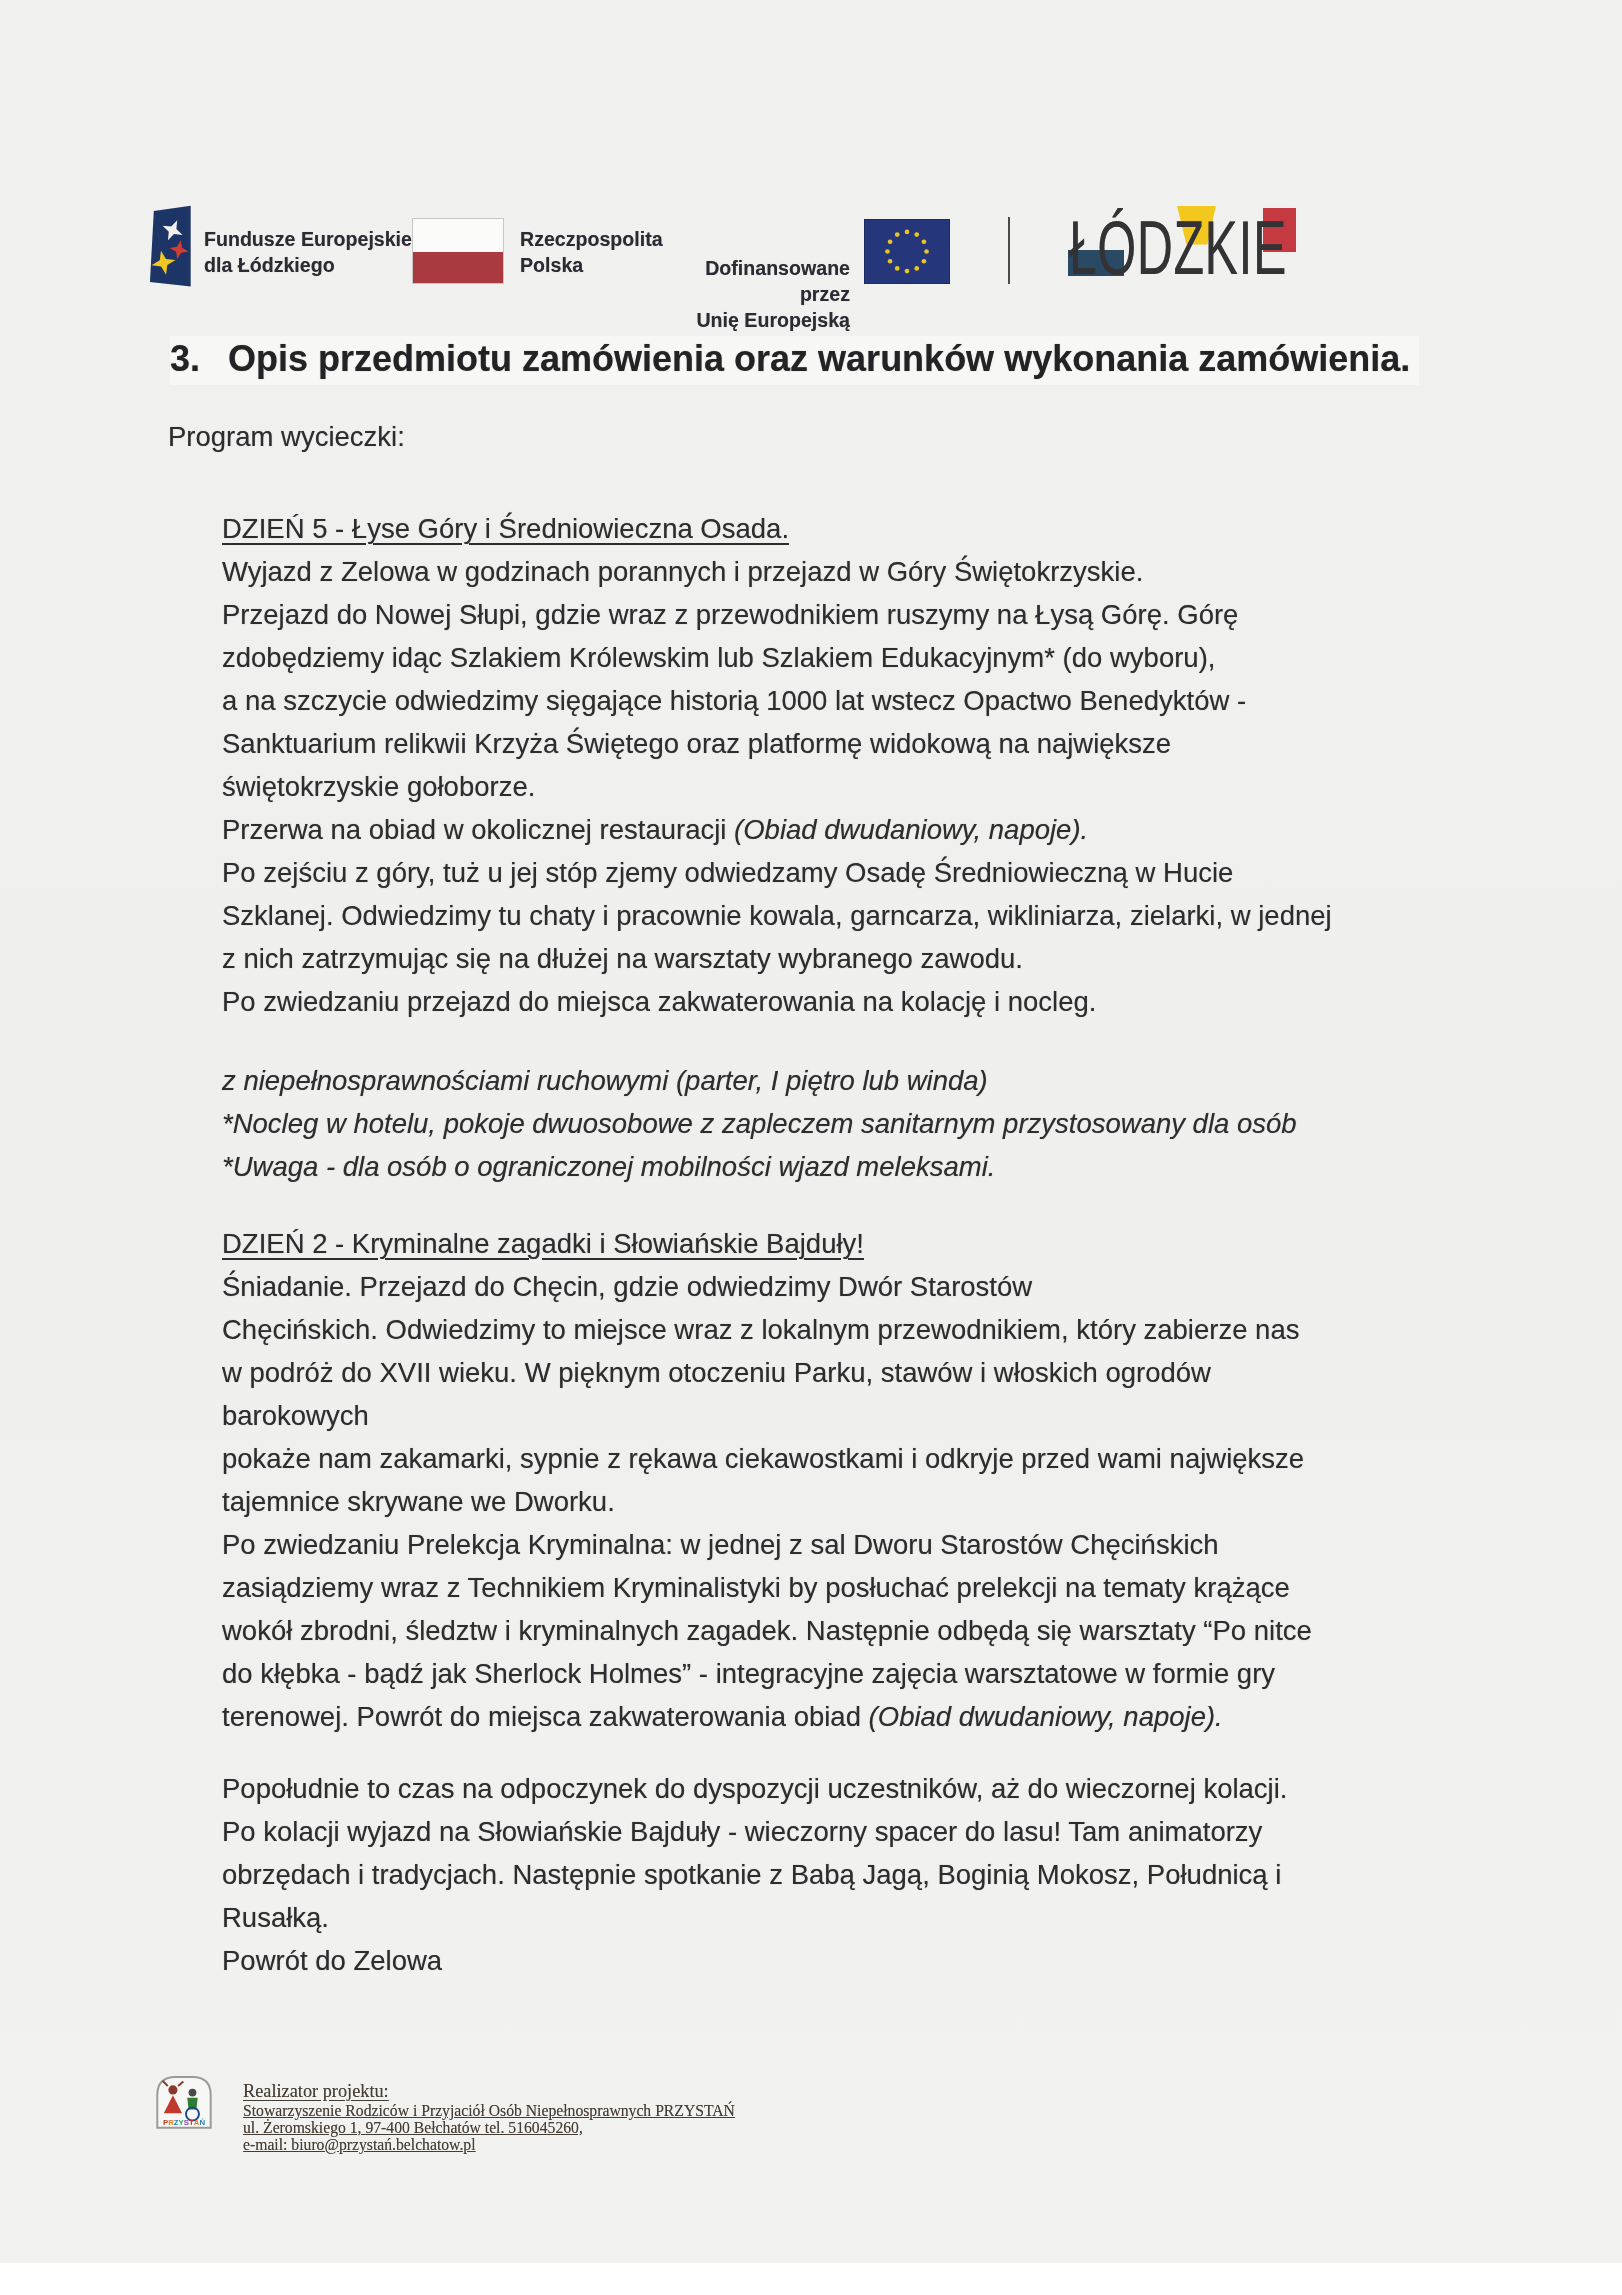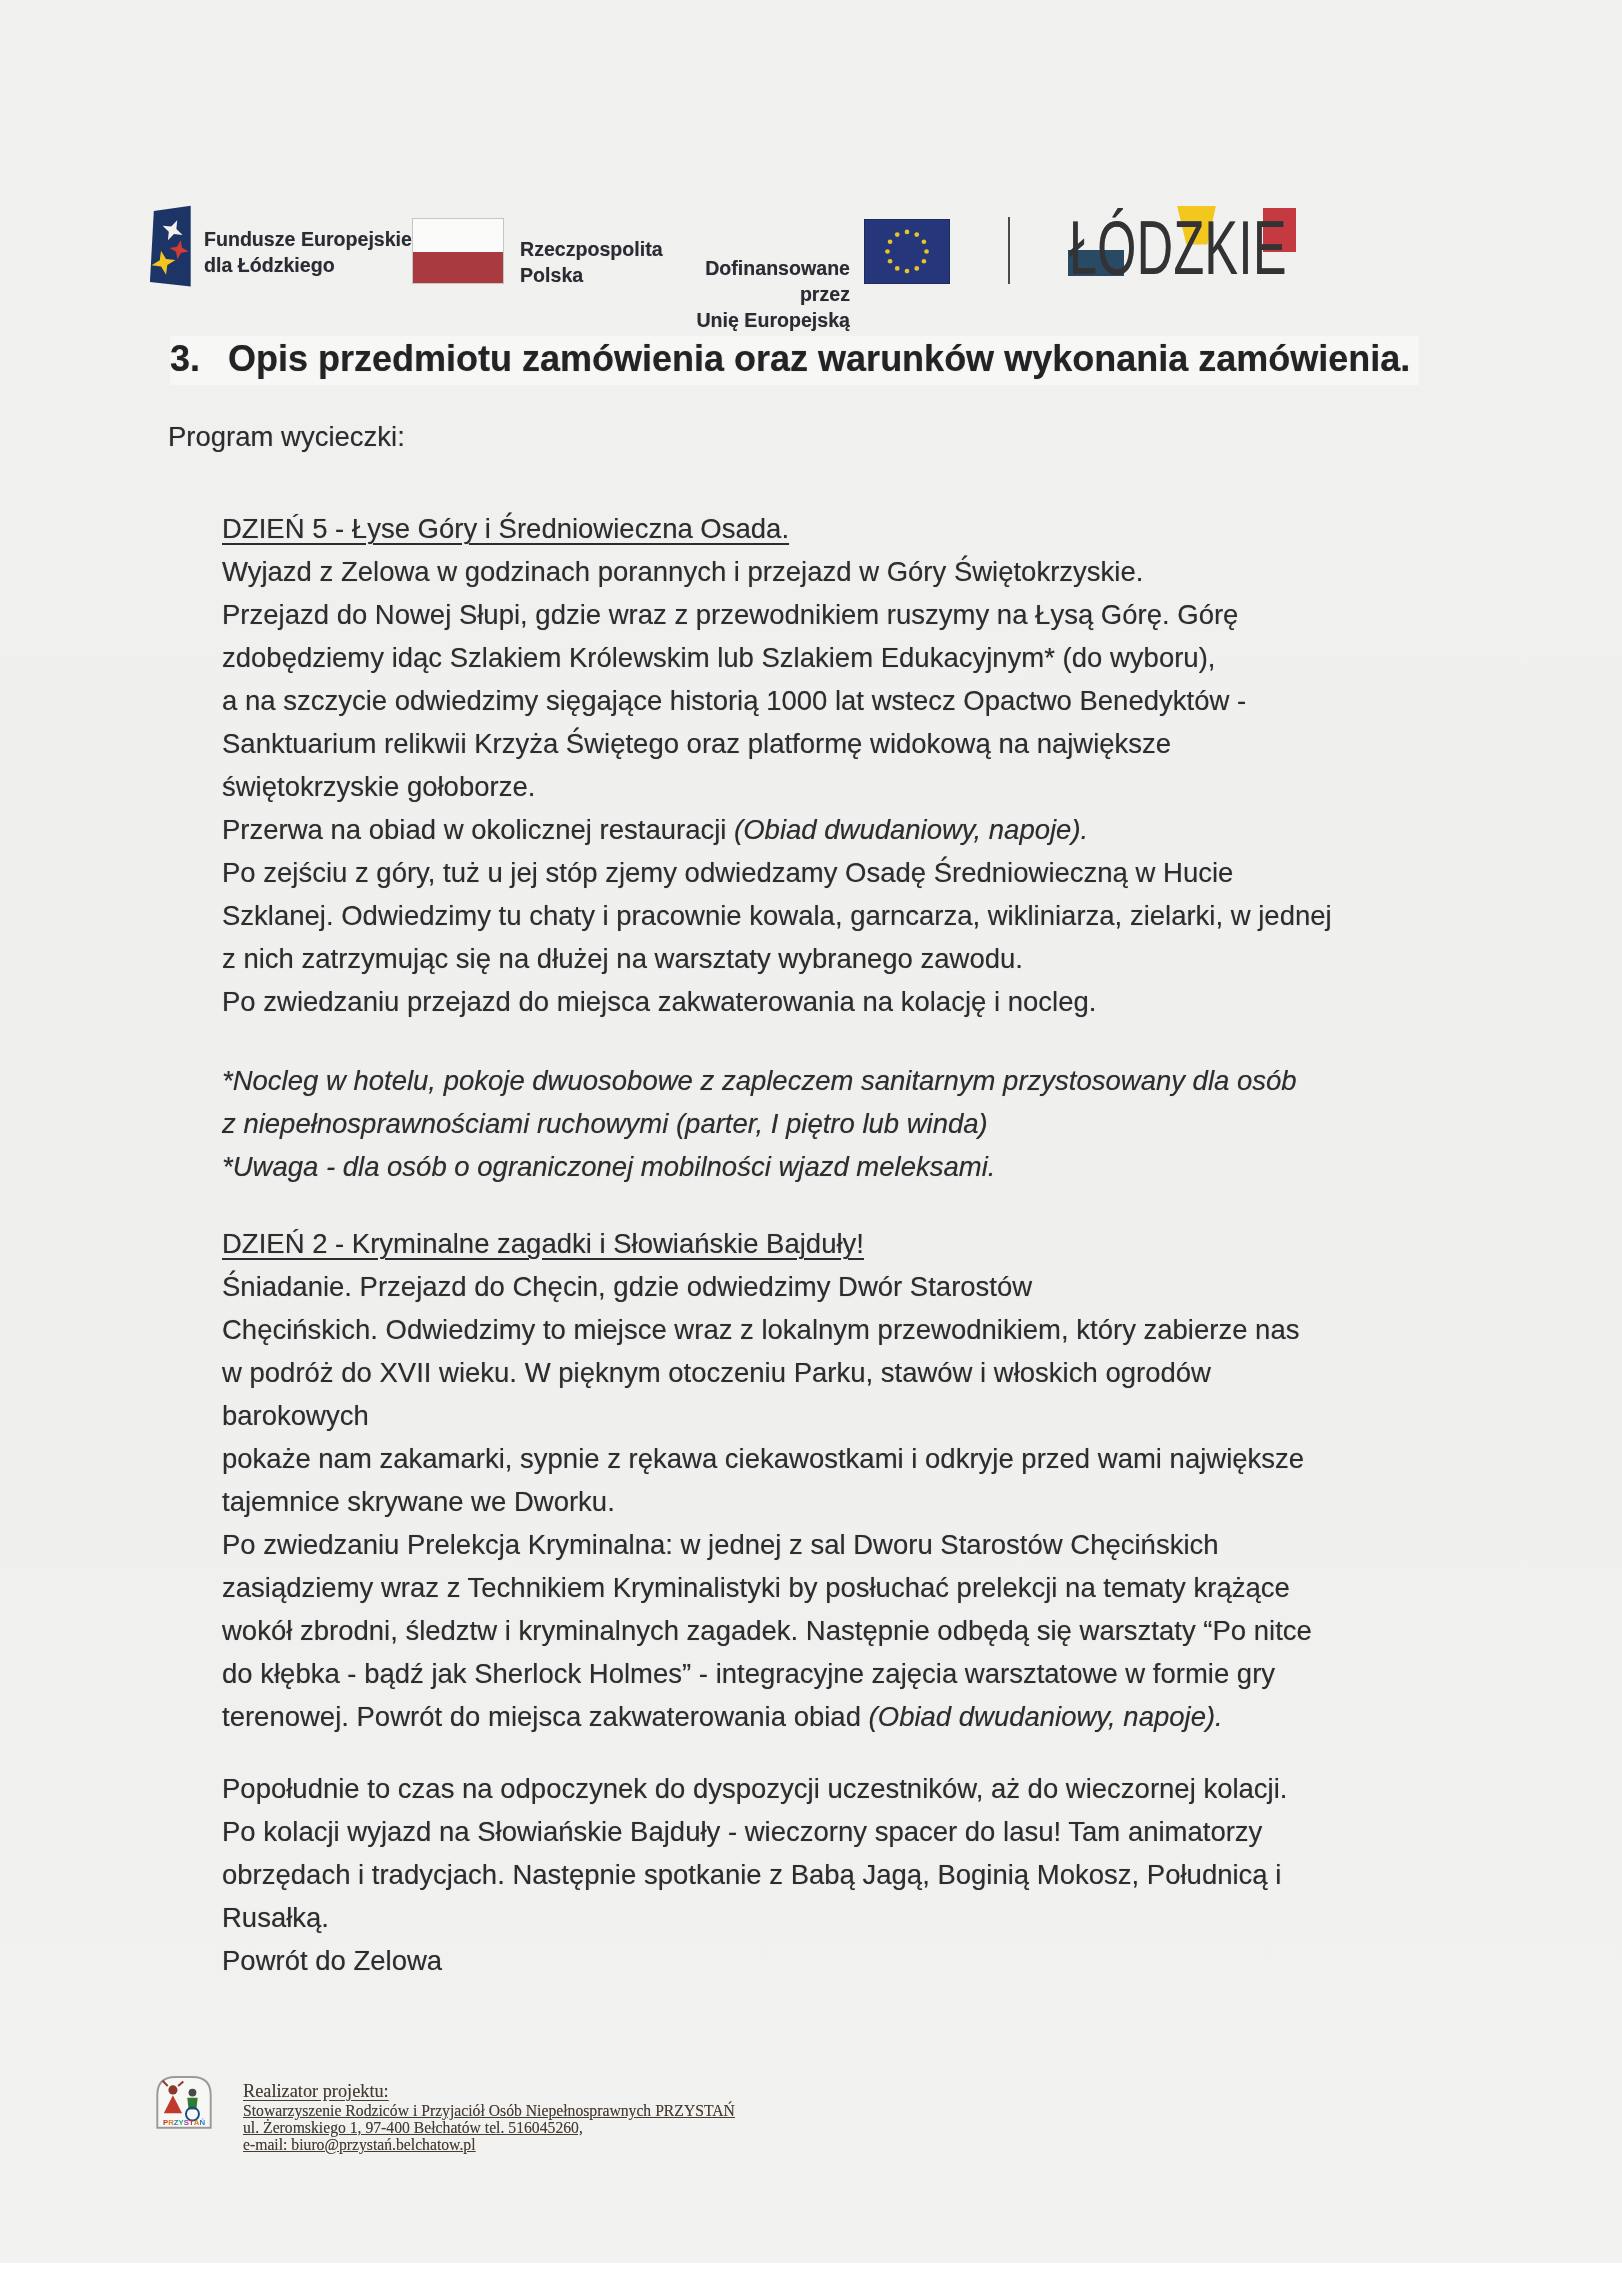--- a/index.html
+++ b/index.html
@@ -73,21 +73,21 @@
       </g>
     </svg>
     <div class="hdr-label" style="left:204px;top:226px;">
       <div>Fundusze Europejskie</div>
       <div>dla Łódzkiego</div>
     </div>
 
     <div class="pl-flag">
       <div class="red"></div>
     </div>
-    <div class="hdr-label" style="left:520px;top:236px;">
+    <div class="hdr-label" style="left:520px;top:226px;">
       <div>Rzeczpospolita</div>
       <div>Polska</div>
     </div>
 
     <div class="hdr-label right" style="left:654px;top:226px;width:196px;">
       <div>Dofinansowane przez</div>
       <div>Unię Europejską</div>
     </div>
     <svg class="eu-flag" width="86" height="65" viewBox="0 0 132 99">
       <rect x="0" y="0" width="132" height="99" fill="#25377a" stroke="#1a2750" stroke-width="2"></rect>
@@ -131,22 +131,22 @@
         <div class="line"><span>a na szczycie odwiedzimy sięgające historią 1000 lat wstecz Opactwo Benedyktów -</span></div>
         <div class="line"><span>Sanktuarium relikwii Krzyża Świętego oraz platformę widokową na największe</span></div>
         <div class="line"><span>świętokrzyskie gołoborze.</span></div>
         <div class="line"><span>Przerwa na obiad w okolicznej restauracji </span><span class="it">(Obiad dwudaniowy, napoje).</span></div>
         <div class="line"><span>Po zejściu z góry, tuż u jej stóp zjemy odwiedzamy Osadę Średniowieczną w Hucie</span></div>
         <div class="line"><span>Szklanej. Odwiedzimy tu chaty i pracownie kowala, garncarza, wikliniarza, zielarki, w jednej</span></div>
         <div class="line"><span>z nich zatrzymując się na dłużej na warsztaty wybranego zawodu.</span></div>
         <div class="line"><span>Po zwiedzaniu przejazd do miejsca zakwaterowania na kolację i nocleg.</span></div>
       </div>
       <div class="block" style="top: 1059px;">
+        <div class="line"><span class="it">z niepełnosprawnościami ruchowymi (parter, I piętro lub winda)</span></div>
         <div class="line"><span class="it">*Nocleg w hotelu, pokoje dwuosobowe z zapleczem sanitarnym przystosowany dla osób</span></div>
-        <div class="line"><span class="it">z niepełnosprawnościami ruchowymi (parter, I piętro lub winda)</span></div>
         <div class="line"><span class="it">*Uwaga - dla osób o ograniczonej mobilności wjazd meleksami.</span></div>
       </div>
       <div class="block" style="top: 1222px;">
         <div class="line"><span class="ul">DZIEŃ 2 - Kryminalne zagadki i Słowiańskie Bajduły!</span></div>
         <div class="line"><span>Śniadanie. Przejazd do Chęcin, gdzie odwiedzimy Dwór Starostów</span></div>
         <div class="line"><span>Chęcińskich. Odwiedzimy to miejsce wraz z lokalnym przewodnikiem, który zabierze nas</span></div>
         <div class="line"><span>w podróż do XVII wieku. W pięknym otoczeniu Parku, stawów i włoskich ogrodów</span></div>
         <div class="line"><span>barokowych</span></div>
         <div class="line"><span>pokaże nam zakamarki, sypnie z rękawa ciekawostkami i odkryje przed wami największe</span></div>
         <div class="line"><span>tajemnice skrywane we Dworku.</span></div>

